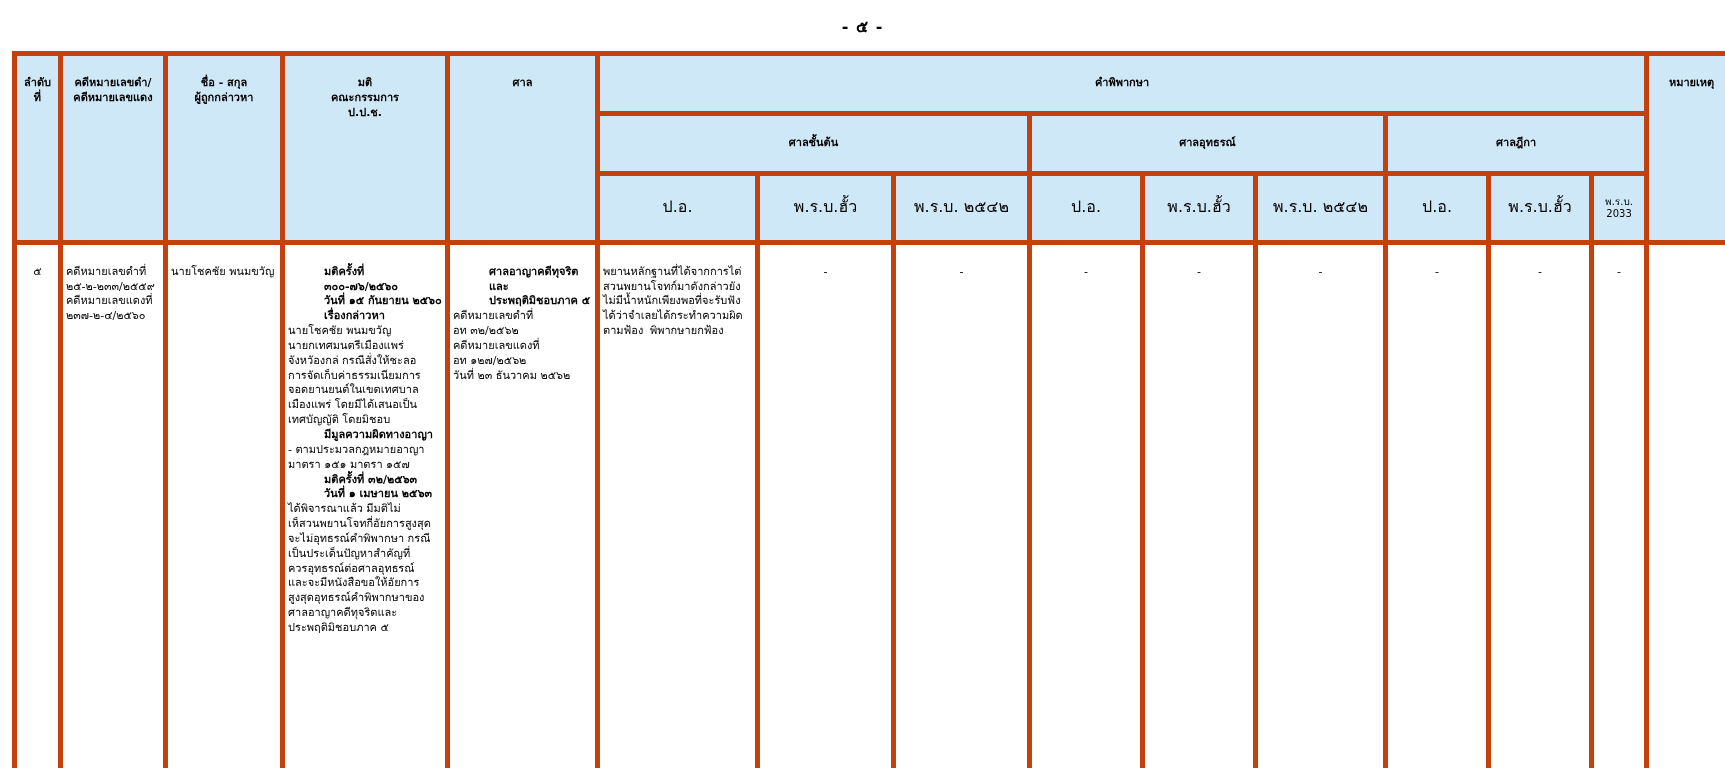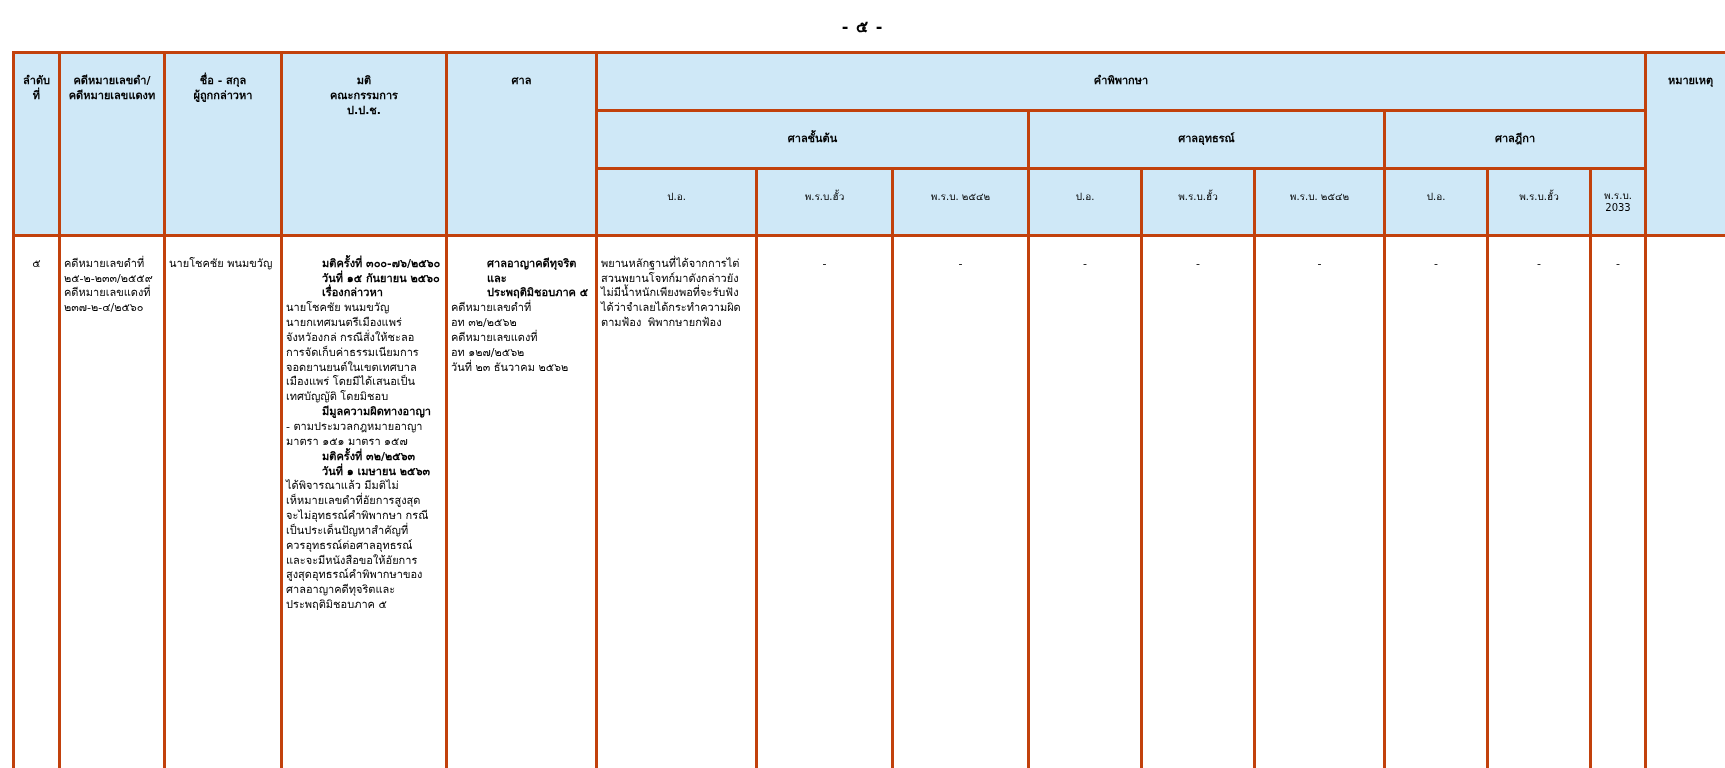--- a/index.html
+++ b/index.html
@@ -29,37 +29,37 @@
     letter-spacing: 1px;
   }
   table.doc-table {
     border-collapse: collapse;
     table-layout: fixed;
     margin: 0 12px;
     width: 1702px;
   }
   table.doc-table th,
   table.doc-table td {
-    border: 3px solid #c2410c;
+    border: 5px solid #c2410c;
     vertical-align: top;
     padding: 20px 3px;
     font-size: 11px;
     line-height: 1.35;
   }
   thead th {
     background: #cfe8f7;
     text-align: center;
     vertical-align: middle;
     font-weight: bold;
     font-size: 12.5px;
     padding: 4px 2px;
   }
   thead th.sub {
     font-weight: normal;
-    font-size: 10px;
+    font-size: 16px;
   }
   thead th.small {
     font-size: 10px;
     line-height: 1.2;
   }
   td.c-order {
     text-align: center;
     font-size: 11.5px;
   }
   td.c-case {
@@ -123,21 +123,21 @@
       <col style="width:90px">
     </colgroup>
     <thead>
       <tr>
         <th rowspan="3">
           <span class="line">ลำดับ</span>
           <span class="line">ที่</span>
         </th>
         <th rowspan="3">
           <span class="line">คดีหมายเลขดำ/</span>
-          <span class="line">คดีหมายเลขแดงท</span>
+          <span class="line">คดีหมายเลขแดง</span>
         </th>
         <th rowspan="3">
           <span class="line">ชื่อ - สกุล</span>
           <span class="line">ผู้ถูกกล่าวหา</span>
         </th>
         <th rowspan="3">
           <span class="line">มติ</span>
           <span class="line">คณะกรรมการ</span>
           <span class="line">ป.ป.ช.</span>
         </th>
@@ -185,21 +185,21 @@
           <span class="line">การจัดเก็บค่าธรรมเนียมการ</span>
           <span class="line">จอดยานยนต์ในเขตเทศบาล</span>
           <span class="line">เมืองแพร่ โดยมีได้เสนอเป็น</span>
           <span class="line">เทศบัญญัติ โดยมิชอบ</span>
           <span class="line b">มีมูลความผิดทางอาญา</span>
           <span class="line"> - ตามประมวลกฎหมายอาญา</span>
           <span class="line">มาตรา ๑๕๑ มาตรา ๑๕๗</span>
           <span class="line b">มติครั้งที่ ๓๒/๒๕๖๓</span>
           <span class="line b">วันที่ ๑ เมษายน ๒๕๖๓</span>
           <span class="line">ได้พิจารณาแล้ว มีมติไม่</span>
-          <span class="line">เห็หมายเลขดำที่อัยการสูงสุด</span>
+          <span class="line">เห็สวนพยานโจทกี่อัยการสูงสุด</span>
           <span class="line">จะไม่อุทธรณ์คำพิพากษา กรณี</span>
           <span class="line">เป็นประเด็นปัญหาสำคัญที่</span>
           <span class="line">ควรอุทธรณ์ต่อศาลอุทธรณ์</span>
           <span class="line">และจะมีหนังสือขอให้อัยการ</span>
           <span class="line">สูงสุดอุทธรณ์คำพิพากษาของ</span>
           <span class="line">ศาลอาญาคดีทุจริตและ</span>
           <span class="line">ประพฤติมิชอบภาค ๕</span>
         </td>
         <td class="c-court">
           <span class="line b">ศาลอาญาคดีทุจริตและ</span>

